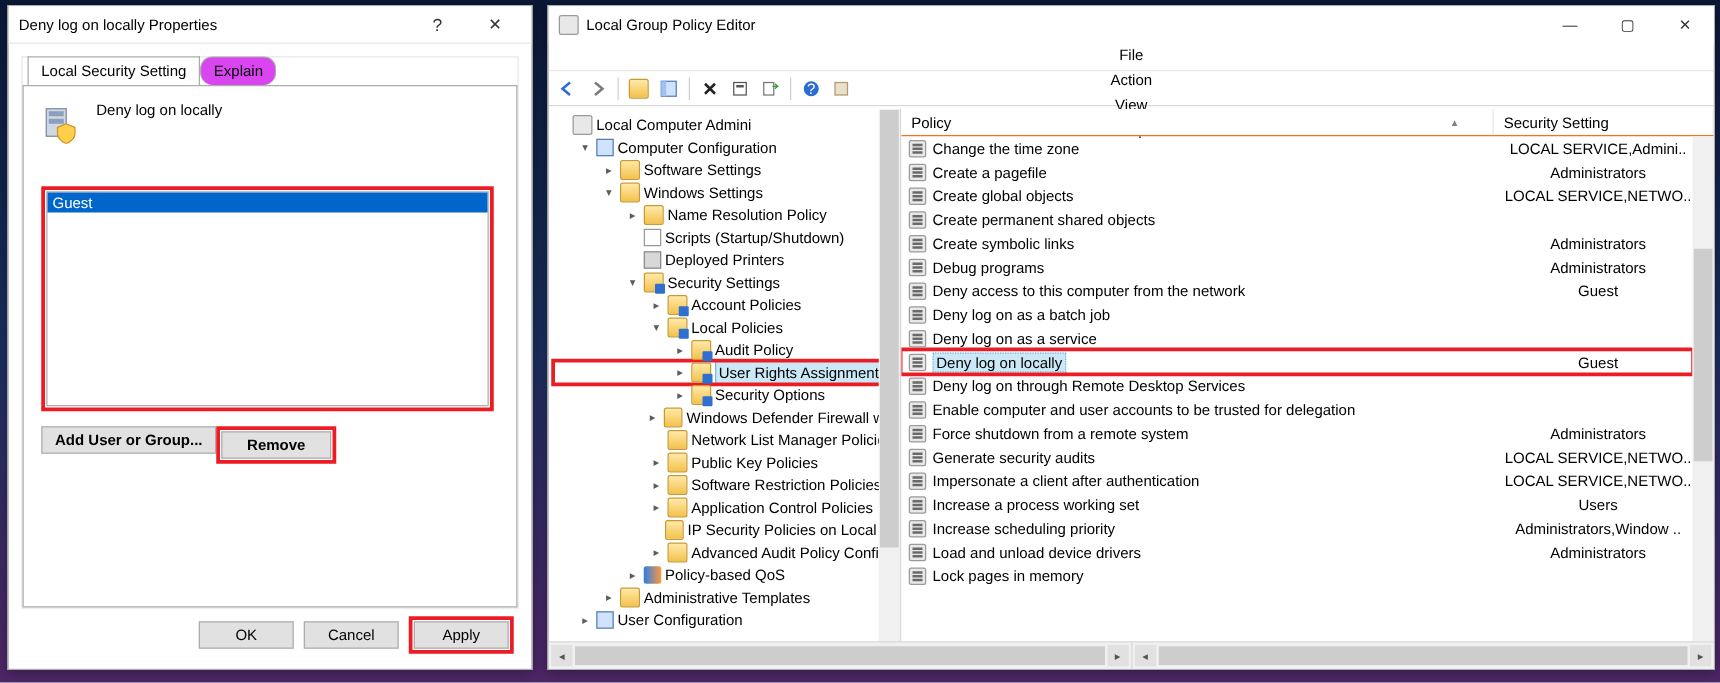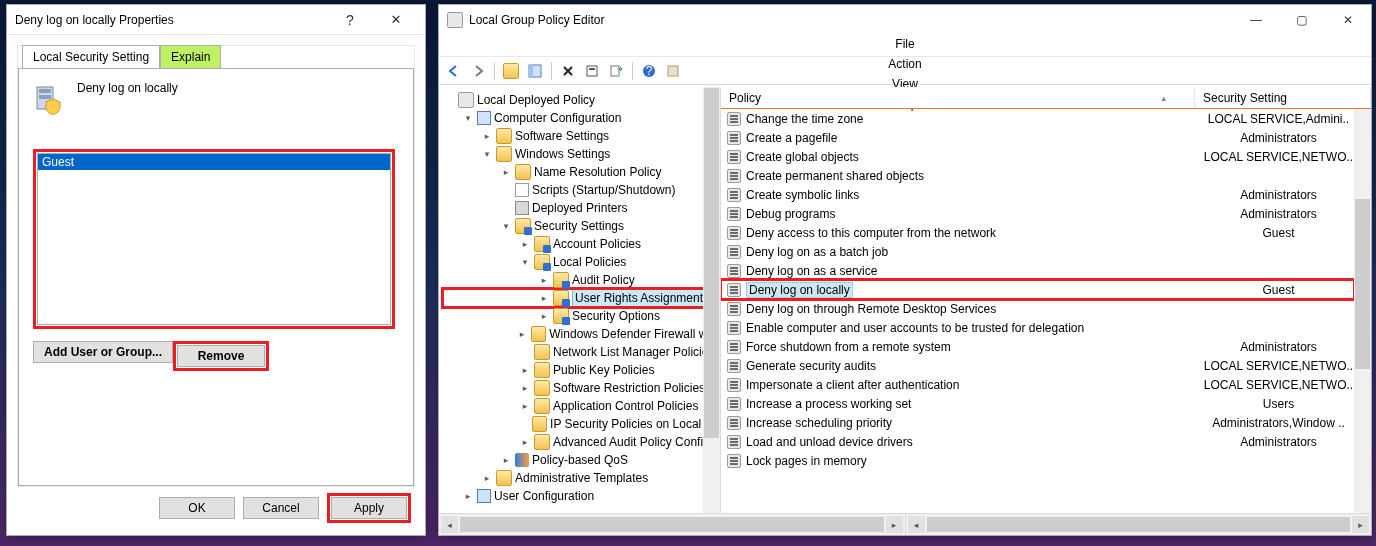--- a/index.html
+++ b/index.html
@@ -9,21 +9,21 @@
 .dialog { position: absolute; left: 6px; top: 4px; width: 420px; height: 532px; background: #fff; border: 1px solid #adadad; box-shadow: 0 2px 10px rgba(0,0,0,.3); }
 .dialog-titlebar { height: 30px; display: flex; align-items: center; padding: 0 6px 0 8px; background: #fff; border-bottom: 1px solid #e7e7e7; }
 .dialog-title { flex: 1; color: #000; }
 .win-btn { width: 46px; height: 28px; display: flex; align-items: center; justify-content: center; color: #333; }
 .help-btn { font-size: 14px; }
 .close-btn { font-size: 13px; }
 .dialog-inner { position: absolute; left: 10px; top: 40px; right: 10px; bottom: 48px; background: #fff; border: 1px solid #e7e7e7; }
 .tabstrip { display: flex; gap: 0; margin-top: -1px; margin-left: 4px; }
 .tab { padding: 4px 10px; background: #fff; border: 1px solid #adadad; border-bottom: none; }
 .tab.active { position: relative; background: #fff; }
-.tab.inactive { background: #bef264; }
+.tab.inactive { background: #d946ef; border-radius: 10px; }
 .dialog-body { position: absolute; left: 0; right: 0; top: 22px; bottom: 0; border: 1px solid #adadad; padding: 12px 14px; }
 .heading-row { display: flex; align-items: flex-start; gap: 10px; margin-bottom: 34px; }
 .shield-icon { width: 34px; height: 34px; }
 .listbox-wrap { border: 3px solid #ec1c24; padding: 1px; width: 362px; }
 .listbox { width: 100%; height: 172px; border: 1px solid #adadad; background: #fff; }
 .listbox-item { padding: 1px 4px; background: #0066cc; color: #fff; }
 .btn-row { display: flex; gap: 0; margin-top: 12px; font-weight: bold; }
 .btn { min-width: 88px; height: 22px; padding: 0 10px; background: #e1e1e1; border: 1px solid #adadad; display: inline-flex; align-items: center; justify-content: center; }
 .btn-wide { min-width: 130px; }
 .btn-highlight { border: 3px solid #ec1c24; padding: 1px; }
@@ -205,21 +205,21 @@
       </div>
   </div>
 
   <div class="panes">
 
     <div class="tree-pane">
       <div class="tree">
         <div class="tree-row">
             <span class="twisty"></span>
             <span class="ico ico-gpo"></span>
-            <span>Local Deployed Policy</span>
+            <span>Local Computer Admini</span>
           </div>
         <div class="tree-row">
             <span class="tree-indent"></span>
             <span class="twisty">▾</span>
             <span class="ico ico-computer"></span>
             <span>Computer Configuration</span>
           </div>
         <div class="tree-row">
             <span class="tree-indent"></span>
             <span class="tree-indent"></span>

